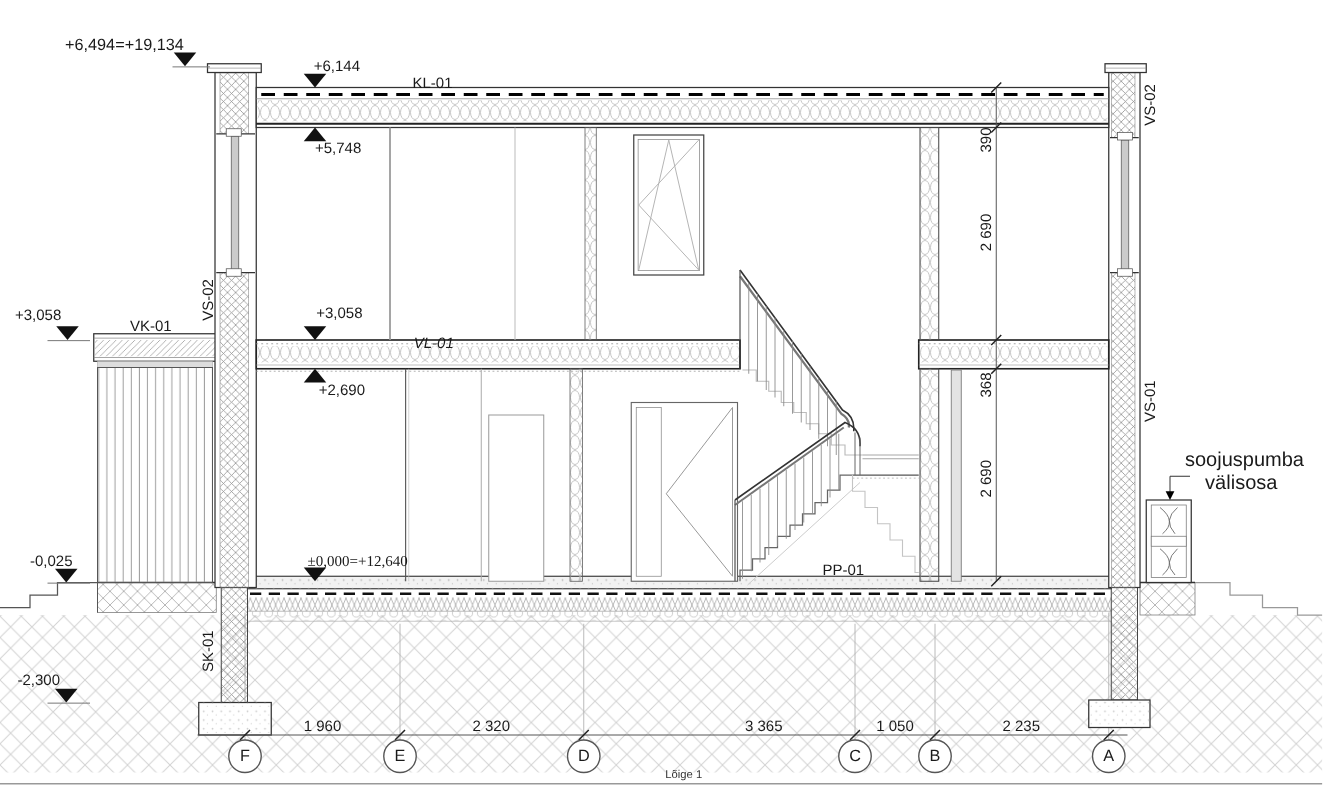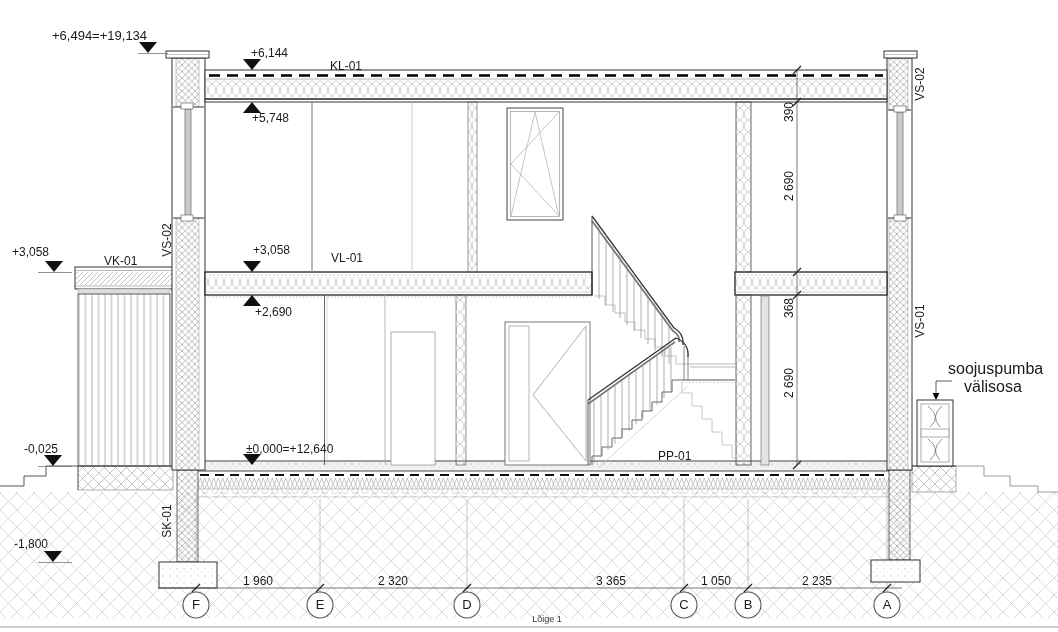--- a/index.html
+++ b/index.html
@@ -260,26 +260,26 @@
 
 <div class="lbl big" style="left:52px;top:29px;">+6,494=+19,134</div>
 <div class="lbl" style="left:251px;top:47px;">+6,144</div>
 <div class="lbl" style="left:330px;top:60px;">KL-01</div>
 <div class="lbl" style="left:252px;top:112px;">+5,748</div>
 
 <div class="lbl" style="left:12px;top:246px;">+3,058</div>
 <div class="lbl" style="left:104px;top:255px;">VK-01</div>
 <div class="lbl rot" style="left:167px;top:240px;">VS-02</div>
 <div class="lbl" style="left:253px;top:244px;">+3,058</div>
-<div class="lbl" style="left:331px;top:252px;">VL-01</div>
+<div class="lbl" style="left:331px;top:268px;font-style:italic;">VL-01</div>
 <div class="lbl" style="left:255px;top:306px;">+2,690</div>
 
-<div class="lbl" style="left:246px;top:443px;">±0,000=+12,640</div>
+<div class="lbl" style="left:246px;top:443px;font-family:Liberation Serif, serif;">±0,000=+12,640</div>
 <div class="lbl" style="left:24px;top:443px;">-0,025</div>
-<div class="lbl" style="left:14px;top:538px;">-1,800</div>
+<div class="lbl" style="left:14px;top:538px;">-2,300</div>
 <div class="lbl rot" style="left:167px;top:521px;">SK-01</div>
 <div class="lbl" style="left:658px;top:450px;">PP-01</div>
 
 <div class="lbl rot" style="left:920px;top:84px;">VS-02</div>
 <div class="lbl rot" style="left:920px;top:321px;">VS-01</div>
 
 <div class="lbl note" style="left:948px;top:360px;width:90px;"><span>soojuspumba</span><br>
 <span>välisosa</span></div>
 
 <div class="lbl rot dim" style="left:789px;top:112px;">390</div>

